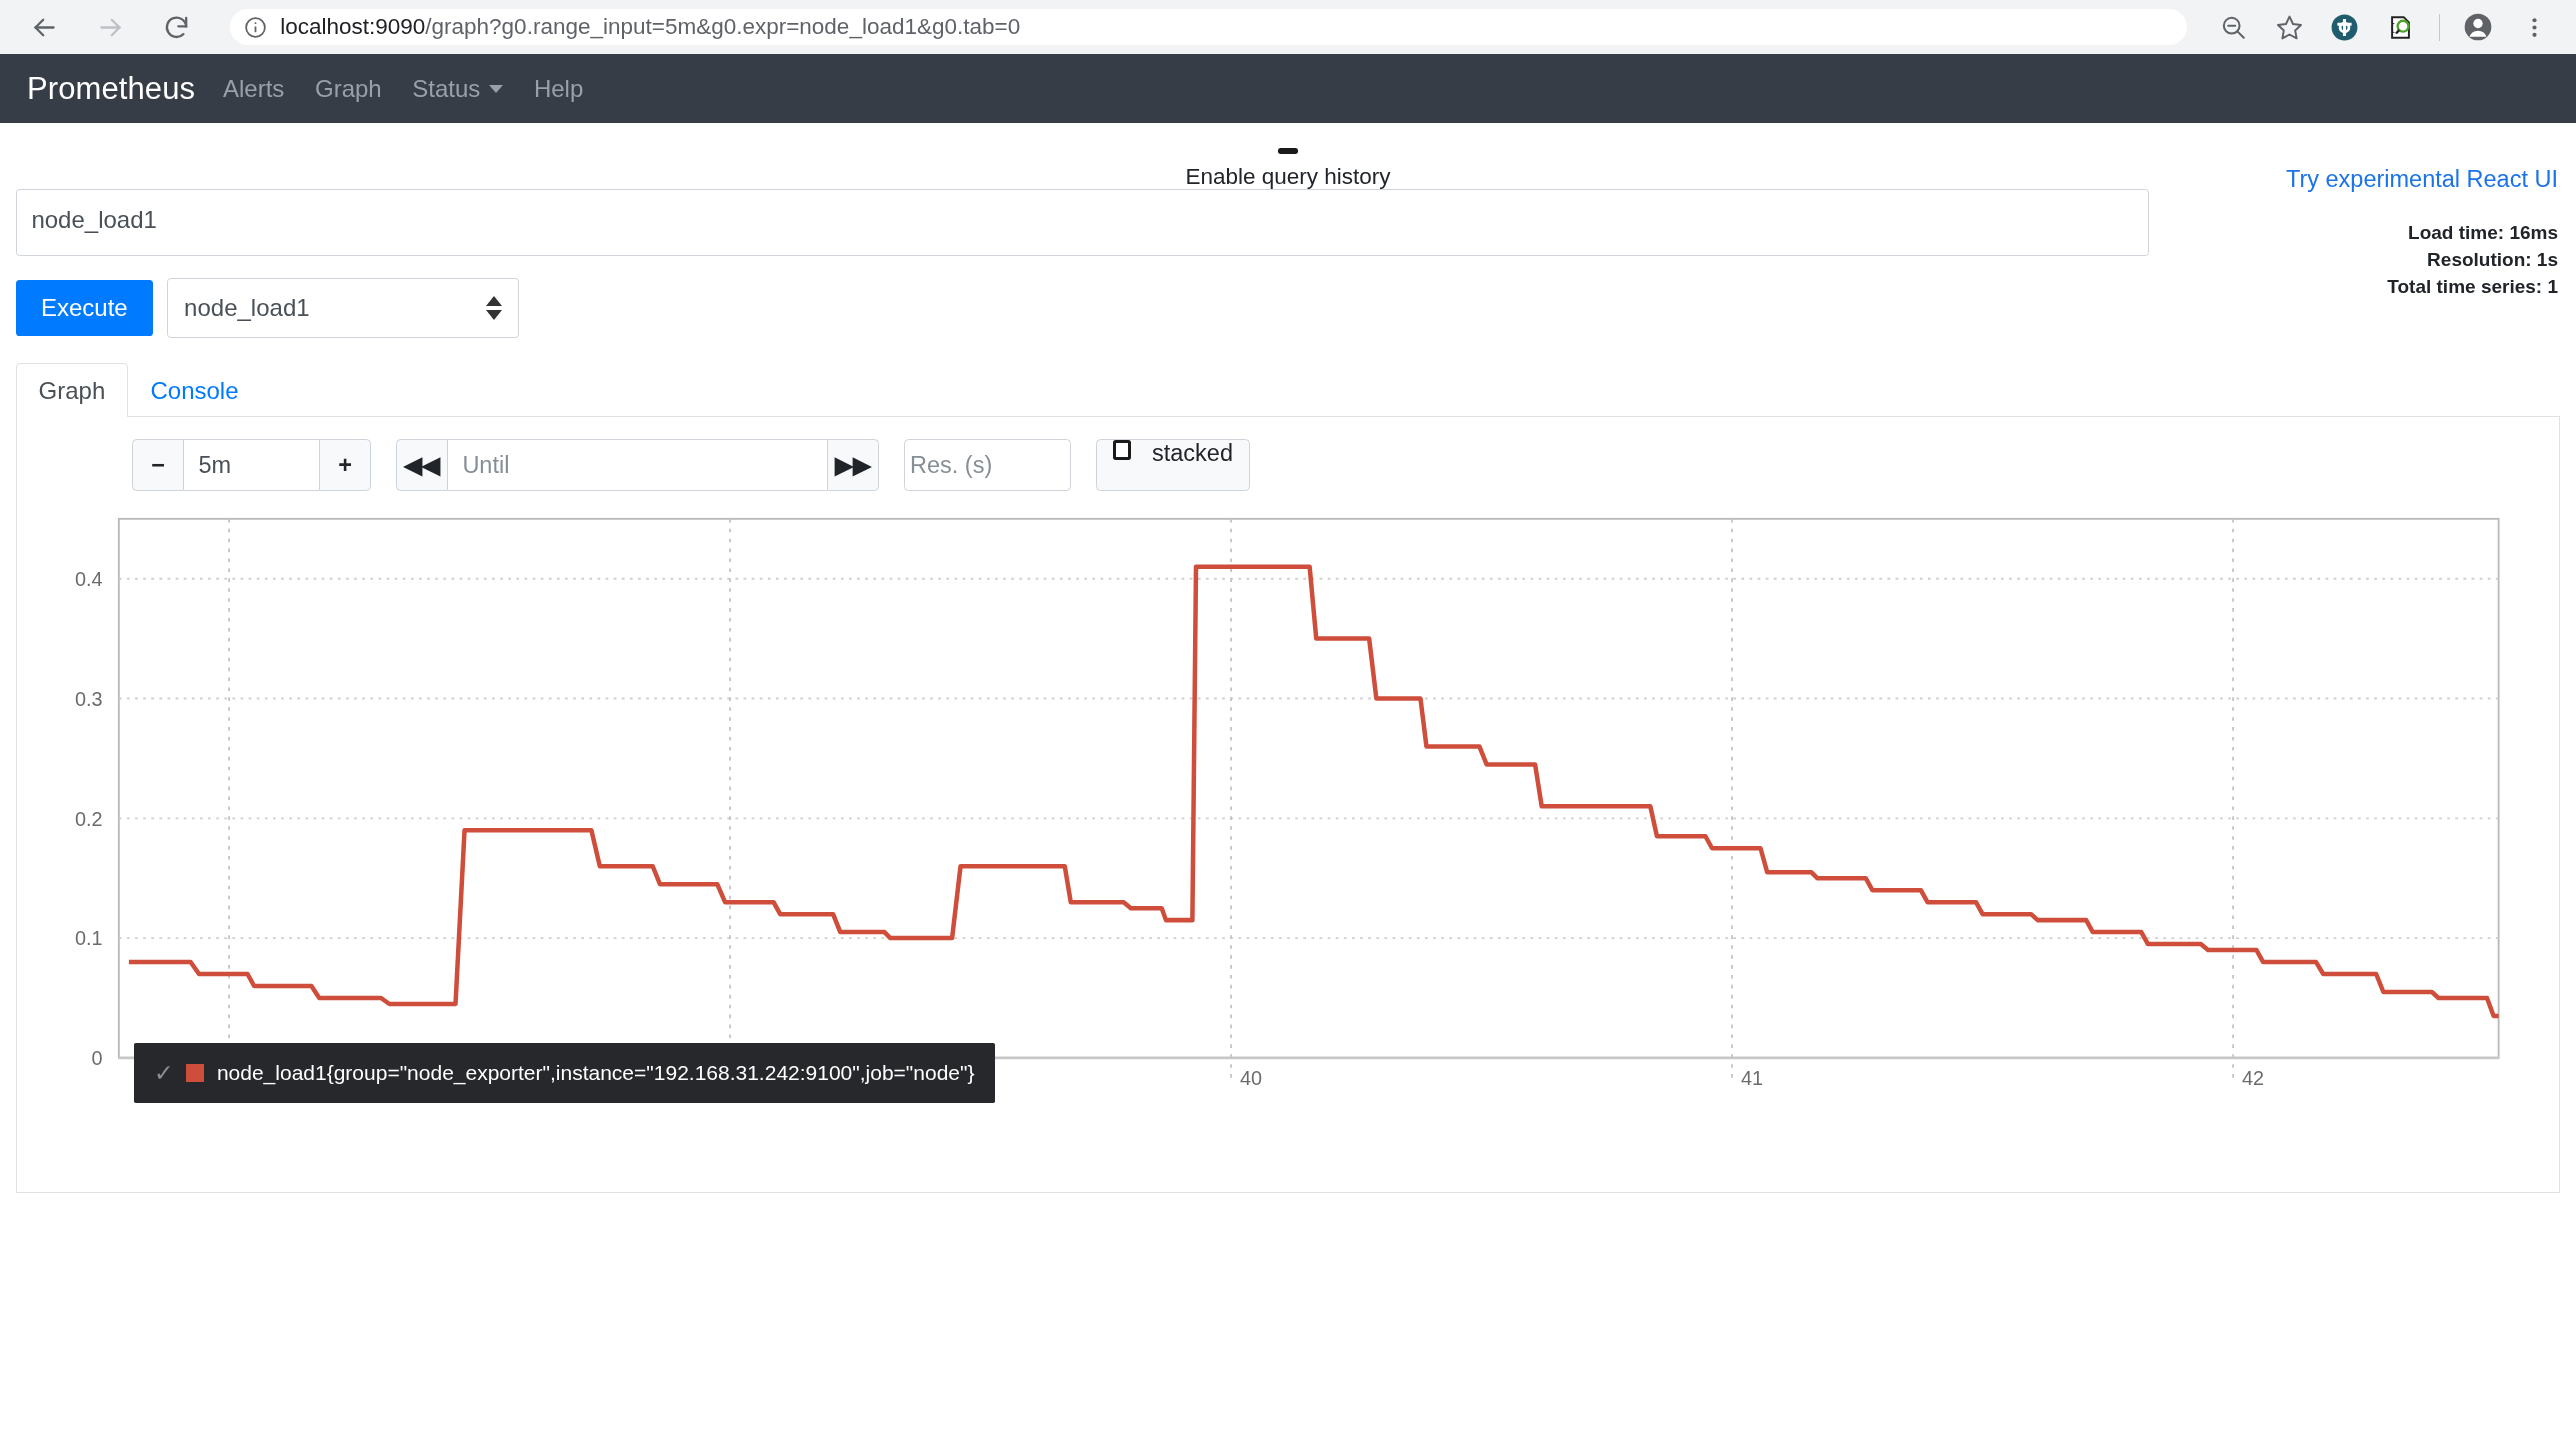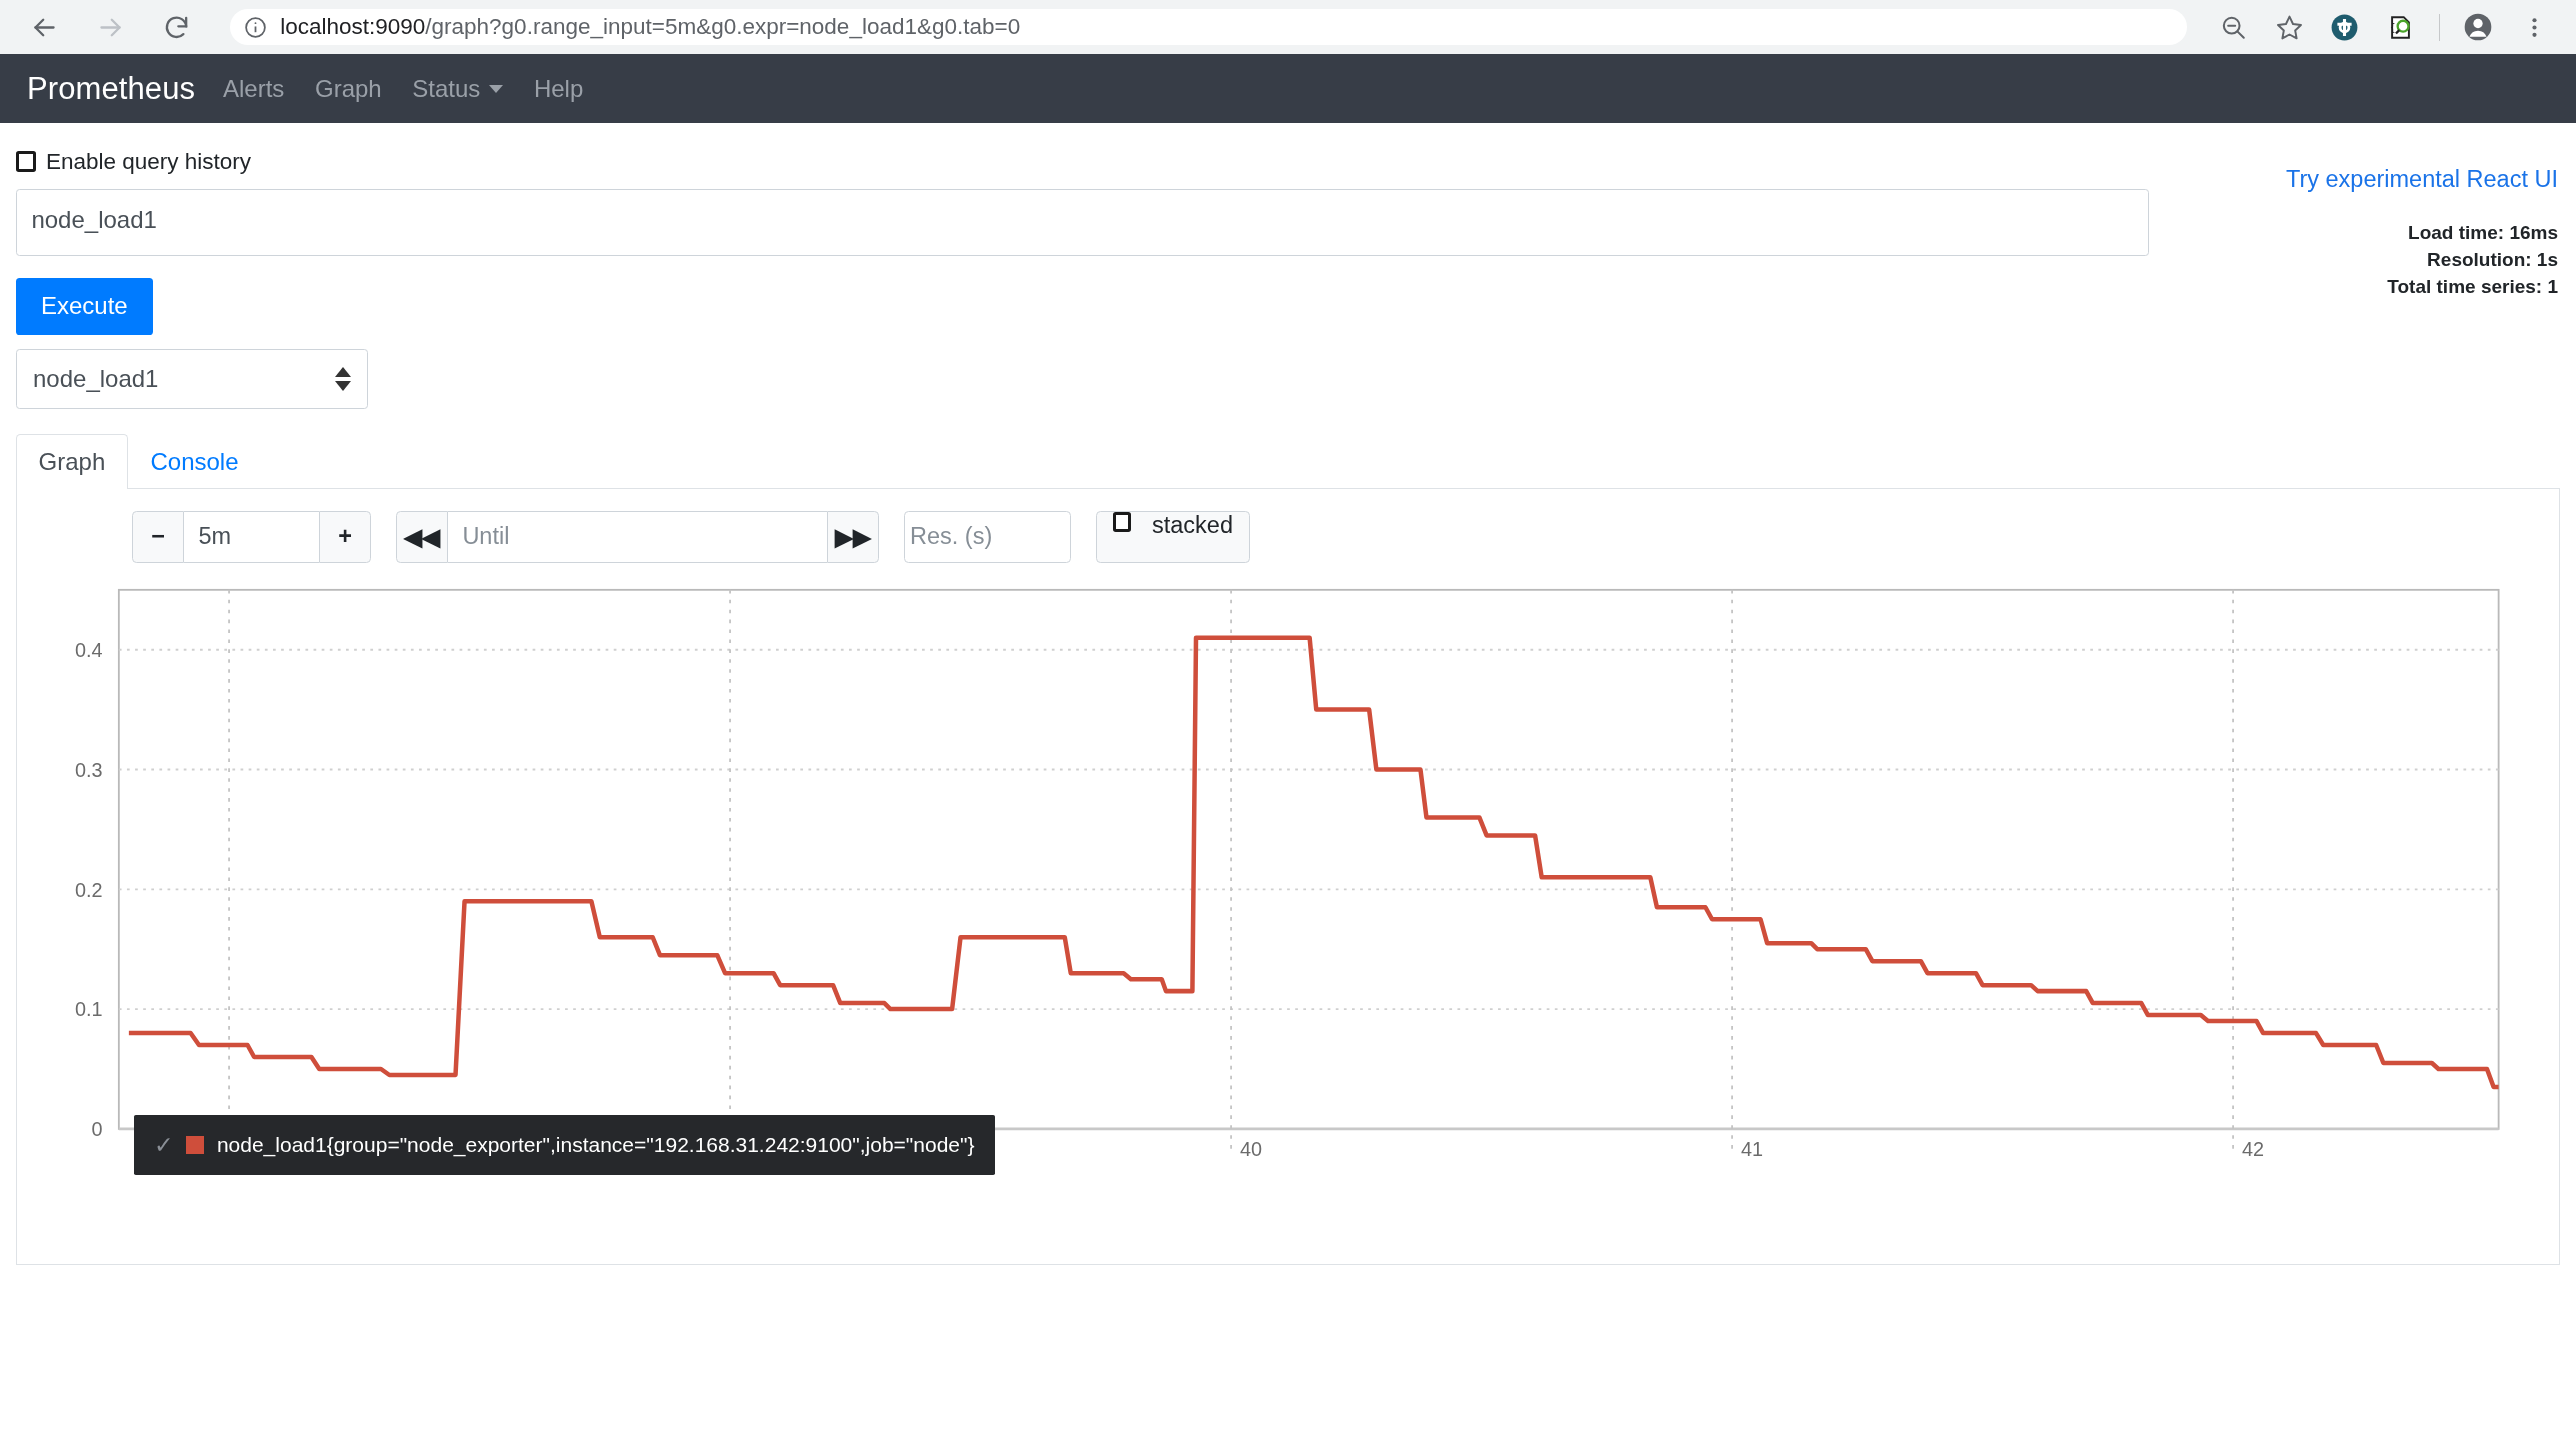--- a/index.html
+++ b/index.html
@@ -59,21 +59,21 @@
     width:0;height:0;border-left:7.2px solid transparent;
     border-right:7.2px solid transparent;border-top:8px solid #9aa0a8;
     display:inline-block;
   }
 
   
   .page { padding: 0 16px; position:relative; }
 
   .hist-row {
     display:flex; align-items:center; gap: 10px;
-    margin-top: 25px; height: 27px;
+    margin-top: 25px; height: 27px; flex-direction: column;
   }
   .cb-square {
     width: 20px; height: 21.6px; border: 3.6px solid #1a1a1a;
     border-radius: 2.7px; background:#fff; display:inline-block;
   }
   .hist-label { font-size: 22.5px; color:#212529; }
 
   .react-link {
     position:absolute; right: 18px; top: 18px;
     color:#1a73e8; font-size: 23.5px; text-decoration:none;
@@ -86,21 +86,21 @@
   .expr-wrap { margin-top: 14.4px; width: 2133px; }
   .expr-box {
     width: 100%; height: 67px;
     border: 0.9px solid #ced4da; border-radius: 3.6px;
     font-size: 24px; color:#495057;
     padding: 16px 14.4px; font-family: "Liberation Sans", sans-serif;
     resize: none; overflow:hidden; display:block;
     background: #fff;
   }
 
-  .exec-row { display:flex; align-items:flex-start; gap: 14.4px; margin-top: 21.6px; flex-direction: column; }
+  .exec-row { display:flex; align-items:center; gap: 14.4px; margin-top: 21.6px; }
   .btn-exec {
     background:#007bff; color:#fff; border:none; border-radius:3.6px;
     font-size: 24px; padding: 14.4px 25px; cursor:pointer;
     font-family:"Liberation Sans", sans-serif;
   }
   .metric-select {
     width: 352px; height: 60px; border:0.9px solid #ced4da; border-radius:3.6px;
     background:#fff; display:flex; align-items:center; justify-content:space-between;
     padding: 0 16px; font-size: 24px; color:#495057;
   }

